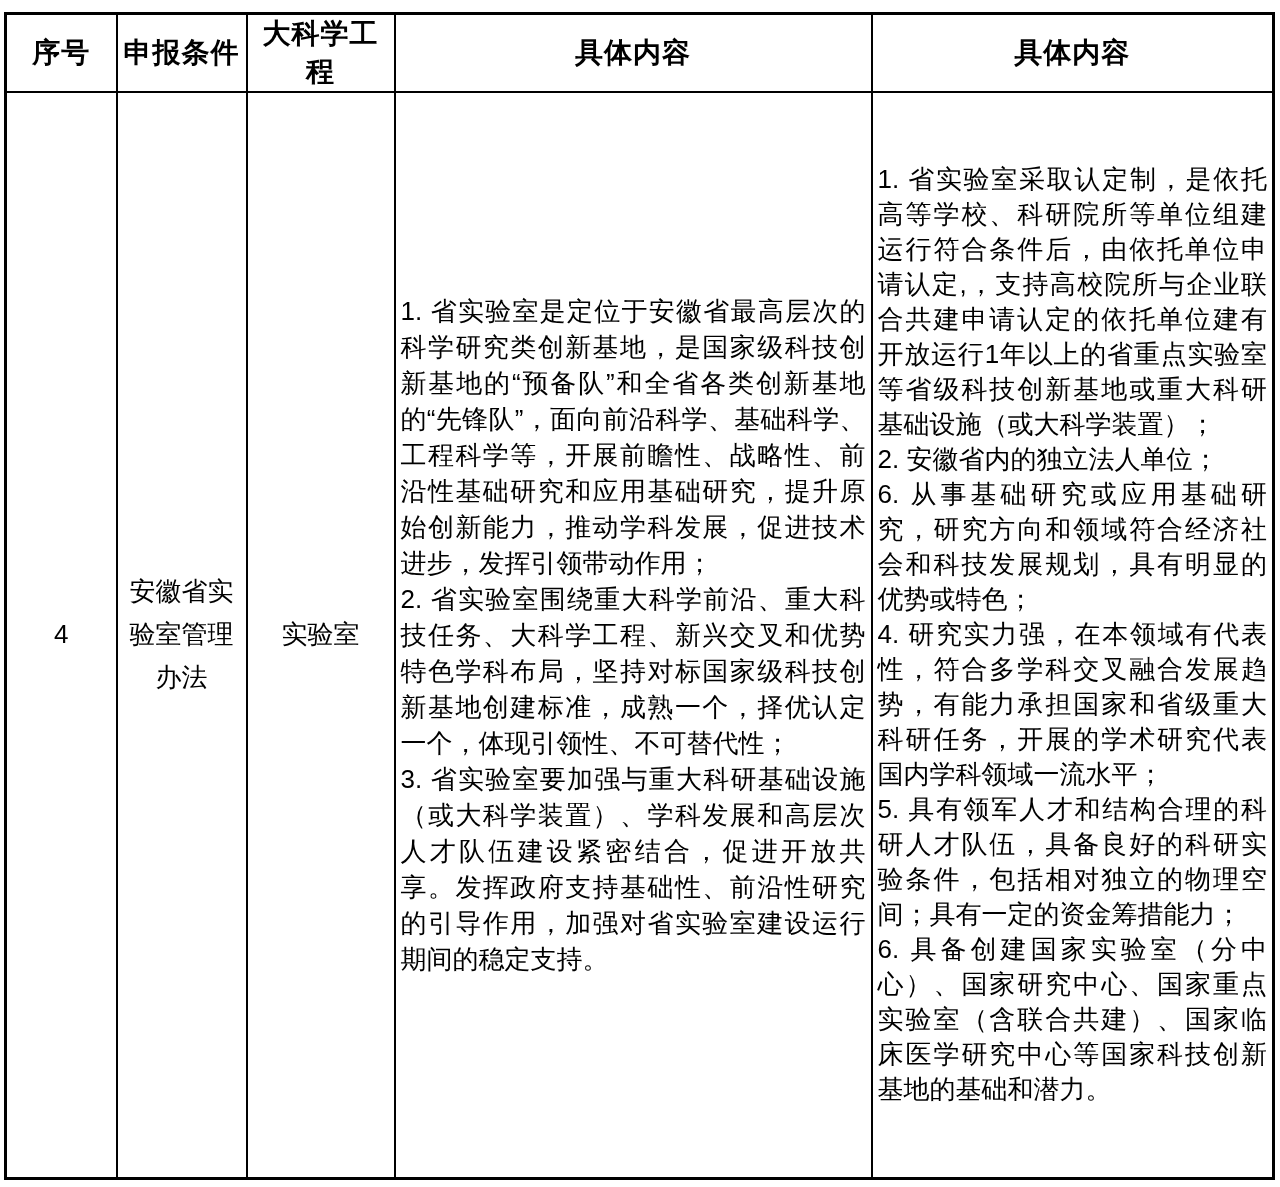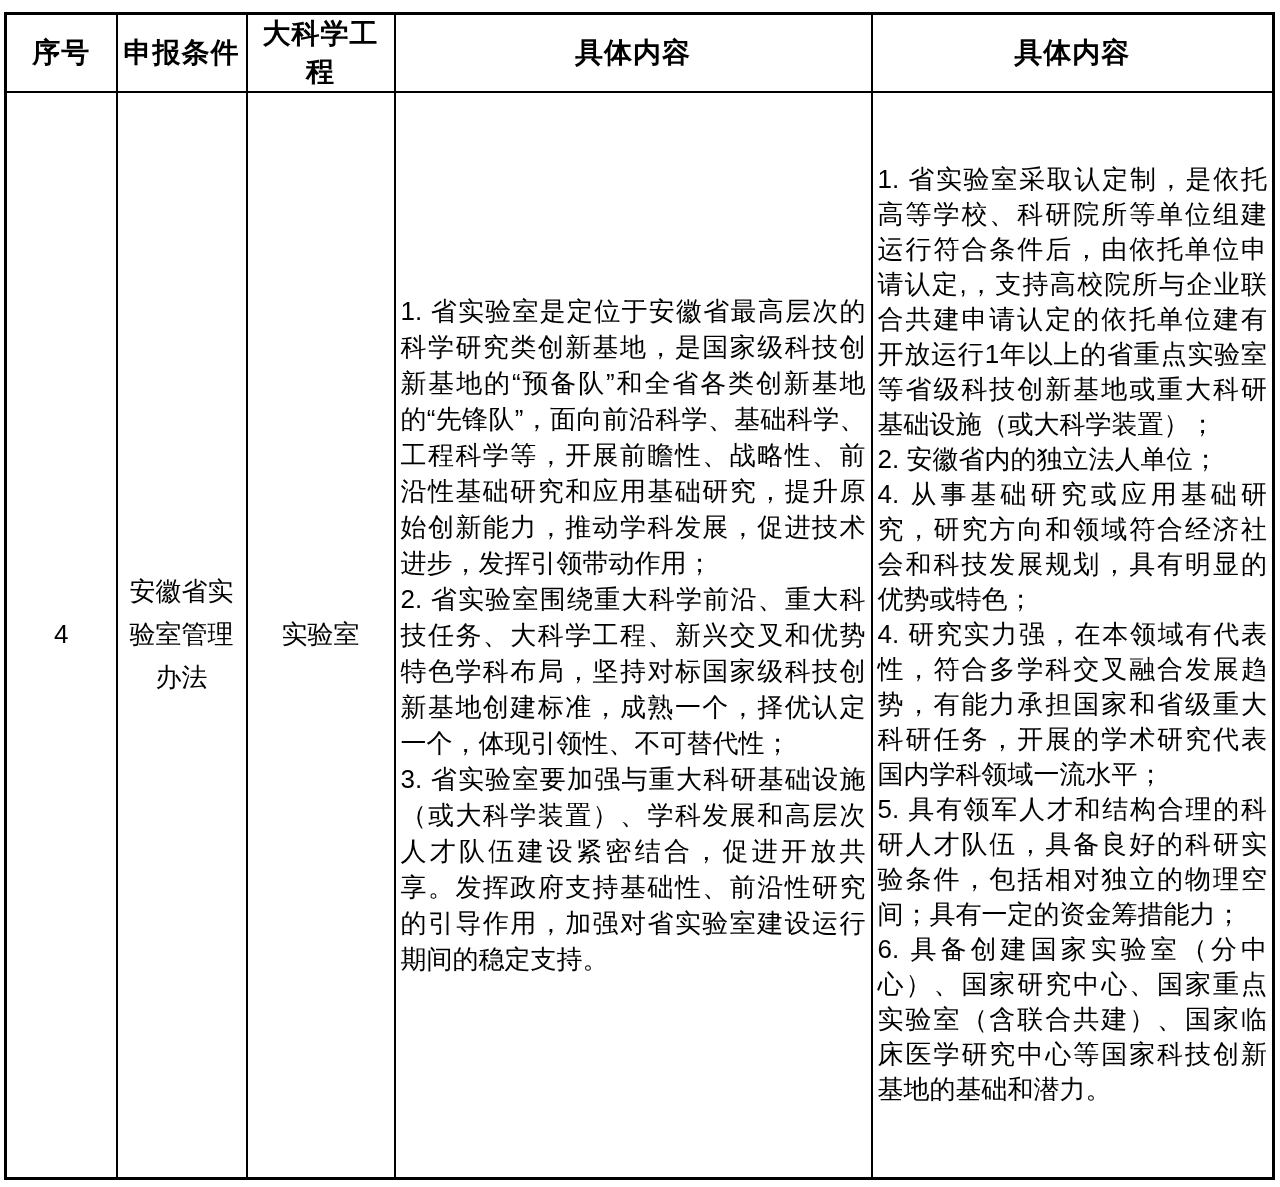--- a/index.html
+++ b/index.html
@@ -83,21 +83,21 @@
         <td class="c-center c-policy">安徽省实验室管理办法</td>
         <td class="c-center">实验室</td>
         <td class="c-text">
             <p>1. 省实验室是定位于安徽省最高层次的科学研究类创新基地，是国家级科技创新基地的“预备队”和全省各类创新基地的“先锋队”，面向前沿科学、基础科学、工程科学等，开展前瞻性、战略性、前沿性基础研究和应用基础研究，提升原始创新能力，推动学科发展，促进技术进步，发挥引领带动作用；</p>
             <p>2. 省实验室围绕重大科学前沿、重大科技任务、大科学工程、新兴交叉和优势特色学科布局，坚持对标国家级科技创新基地创建标准，成熟一个，择优认定一个，体现引领性、不可替代性；</p>
             <p>3. 省实验室要加强与重大科研基础设施（或大科学装置）、学科发展和高层次人才队伍建设紧密结合，促进开放共享。发挥政府支持基础性、前沿性研究的引导作用，加强对省实验室建设运行期间的稳定支持。</p>
           </td>
         <td class="c-text c-conditions">
             <p>1. 省实验室采取认定制，是依托高等学校、科研院所等单位组建运行符合条件后，由依托单位申请认定,，支持高校院所与企业联合共建申请认定的依托单位建有开放运行1年以上的省重点实验室等省级科技创新基地或重大科研基础设施（或大科学装置）；</p>
             <p>2. 安徽省内的独立法人单位；</p>
-            <p>4. 从事基础研究或应用基础研究，研究方向和领域符合经济社会和科技发展规划，具有明显的优势或特色；</p>
+            <p>6. 从事基础研究或应用基础研究，研究方向和领域符合经济社会和科技发展规划，具有明显的优势或特色；</p>
             <p>4. 研究实力强，在本领域有代表性，符合多学科交叉融合发展趋势，有能力承担国家和省级重大科研任务，开展的学术研究代表国内学科领域一流水平；</p>
             <p>5. 具有领军人才和结构合理的科研人才队伍，具备良好的科研实验条件，包括相对独立的物理空间；具有一定的资金筹措能力；</p>
             <p>6. 具备创建国家实验室（分中心）、国家研究中心、国家重点实验室（含联合共建）、国家临床医学研究中心等国家科技创新基地的基础和潜力。</p>
           </td>
       </tr>
     </tbody>
   </table>
 </div>
 
 </body></html>

